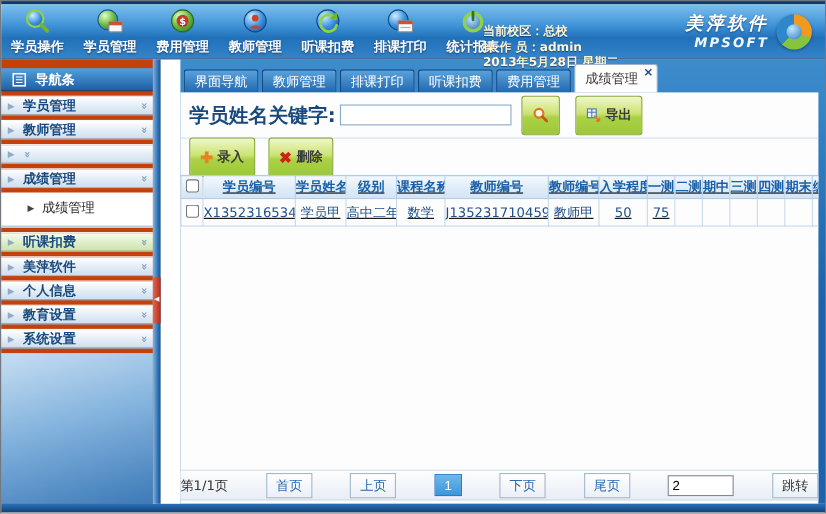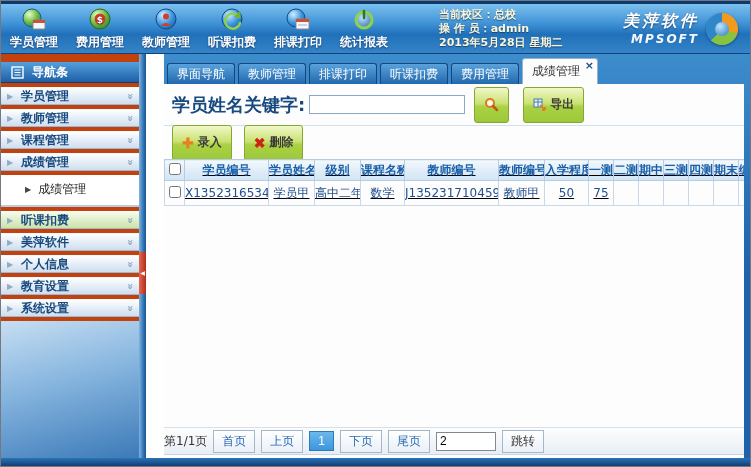--- a/index.html
+++ b/index.html
@@ -12,21 +12,21 @@
   
   .topline{height:3px;background:#0d3a6e;}
   .toolbar{
     position:relative;height:49px;flex:0 0 49px;
     background:linear-gradient(180deg,#7cc0ee 0%,#3f92d6 40%,#2171ba 62%,#3584c8 100%);
     border-bottom:1px solid #11427c;display:flex;align-items:stretch;
   }
   .tool-item{width:66px;display:flex;flex-direction:column;align-items:center;justify-content:center;gap:1px;
     color:#fff;font-size:12px;font-weight:bold;text-shadow:0 1px 2px rgba(0,10,40,.55);cursor:pointer;}
   .tool-item svg{width:26px;height:26px;}
-  .session{position:absolute;left:438px;top:4px;color:#fdf6d8;font-size:11px;font-weight:bold;line-height:14px;text-shadow:0 1px 1px rgba(0,10,40,.5);}
+  .session{position:absolute;left:438px;top:18px;color:#fdf6d8;font-size:11px;font-weight:bold;line-height:14px;text-shadow:0 1px 1px rgba(0,10,40,.5);}
   .logo{position:absolute;right:12px;top:7px;display:flex;align-items:center;gap:7px;color:#fff;}
   .logo-cn{font-size:16px;font-weight:bold;letter-spacing:3px;text-shadow:0 1px 2px rgba(0,10,40,.5);}
   .logo-en{font-size:12px;font-weight:bold;letter-spacing:2px;opacity:.95;}
   .logo-swirl{width:32px;height:32px;border-radius:50%;
     background:conic-gradient(#f29a1e 0 30%,#86c440 30% 62%,#2f86c8 62% 100%);
     position:relative;box-shadow:0 1px 3px rgba(0,10,40,.4);}
   .logo-swirl::after{content:"";position:absolute;left:9px;top:9px;width:14px;height:14px;border-radius:50%;
     background:radial-gradient(circle at 35% 30%,#bfe4ff,#2a7ac0);}
   
   .body{flex:1;display:flex;min-height:0;}
@@ -71,41 +71,55 @@
   .export-btn{margin-left:14px;}
   .actions-row{height:33px;flex:0 0 33px;display:flex;align-items:center;gap:12px;padding-left:8px;}
   .plus-glyph{color:#e8821e;font-weight:bold;font-size:14px;line-height:1;}
   .delx-glyph{color:#cc2314;font-weight:bold;font-size:14px;line-height:1;}
   table.grid{border-collapse:collapse;table-layout:fixed;width:100%;font-size:12px;text-decoration:underline;}
   .grid th{background:linear-gradient(180deg,#f4f9fd,#dcebf7 60%,#d2e4f4);color:#1a5fa8;font-weight:bold;
     border:1px solid #b5cce4;height:20px;padding:0;white-space:nowrap;overflow:hidden;}
   .grid td{border:1px solid #c8d9ea;height:24px;text-align:center;color:#1f4e8c;padding:0;white-space:nowrap;overflow:hidden;}
   .grid input[type=checkbox]{width:12px;height:12px;margin:0;cursor:pointer;}
   .table-fill{flex:1;}
-  .pagination{height:26px;flex:0 0 26px;display:flex;align-items:center;justify-content:flex-start;gap:6px;
+  .pagination{height:26px;flex:0 0 26px;display:flex;align-items:center;justify-content:space-between;gap:6px;
     font-size:12px;color:#333;background:linear-gradient(180deg,#fdfdfd,#e8eef6);border-top:1px solid #d4e0ec;
     border-bottom:1px solid #c8d4e0;margin-bottom:3px;}
   .page-btn{border:1px solid #a4b8cc;background:linear-gradient(180deg,#ffffff,#eaf0f7);color:#2a6ab0;
     font-size:12px;padding:2px 8px;cursor:pointer;}
   .page-current{border:1px solid #2a7ac0;background:linear-gradient(180deg,#6cb8ec,#3c96dc);color:#fff;
     font-size:12px;padding:2px 8px;cursor:pointer;}
   .jump-input{width:52px;height:17px;border:1px solid #808890;font-size:12px;padding:0 3px;}
   .jump-btn{color:#333;}
   .bottombar{height:8px;flex:0 0 8px;background:linear-gradient(180deg,#2a72b8,#123f73);}
 </style>
 </head>
 <body>
 
 <div id="window">
   <div class="topline"></div>
 
   <div class="toolbar">
     <div class="tool-item">
       <svg viewBox="0 0 26 26">
           <defs>
+            <radialGradient id="g1" cx=".35" cy=".3" r=".85">
+              <stop offset="0" stop-color="#cfeeff"></stop>
+              <stop offset=".55" stop-color="#3f95e0"></stop>
+              <stop offset="1" stop-color="#1256a0"></stop>
+            </radialGradient>
+          </defs>
+          <circle cx="11" cy="10" r="7.5" fill="url(#g1)" stroke="#8fd24a" stroke-width="2"></circle>
+          <line x1="16.5" y1="15.5" x2="22" y2="21" stroke="#74b42a" stroke-width="3.5" stroke-linecap="round"></line>
+        </svg>
+      <span>学员操作</span>
+    </div>
+    <div class="tool-item">
+      <svg viewBox="0 0 26 26">
+          <defs>
             <radialGradient id="g2" cx=".35" cy=".3" r=".85">
               <stop offset="0" stop-color="#e2ffc8"></stop>
               <stop offset=".55" stop-color="#6ab83a"></stop>
               <stop offset="1" stop-color="#1e6a9a"></stop>
             </radialGradient>
           </defs>
           <circle cx="11" cy="11" r="9" fill="url(#g2)" stroke="#1a5a8a"></circle>
           <rect x="12" y="13" width="12" height="9" rx="1" fill="#f5f8ff" stroke="#8a8a8a"></rect>
           <rect x="12" y="13" width="12" height="3" fill="#d05030"></rect>
         </svg>
@@ -219,21 +233,20 @@
         <span class="lbl">学员管理</span>
         <span class="chev">»</span>
       </div>
       <div class="side-item">
         <span class="tri">▶</span>
         <span class="lbl">教师管理</span>
         <span class="chev">»</span>
       </div>
       <div class="side-item">
         <span class="tri">▶</span>
-        <span class="lbl">课程管理</span>
         <span class="chev">»</span>
       </div>
       <div class="side-item">
         <span class="tri">▶</span>
         <span class="lbl">成绩管理</span>
         <span class="chev">»</span>
       </div>
 
       <div class="side-sub">
         <div class="side-sub-item">

